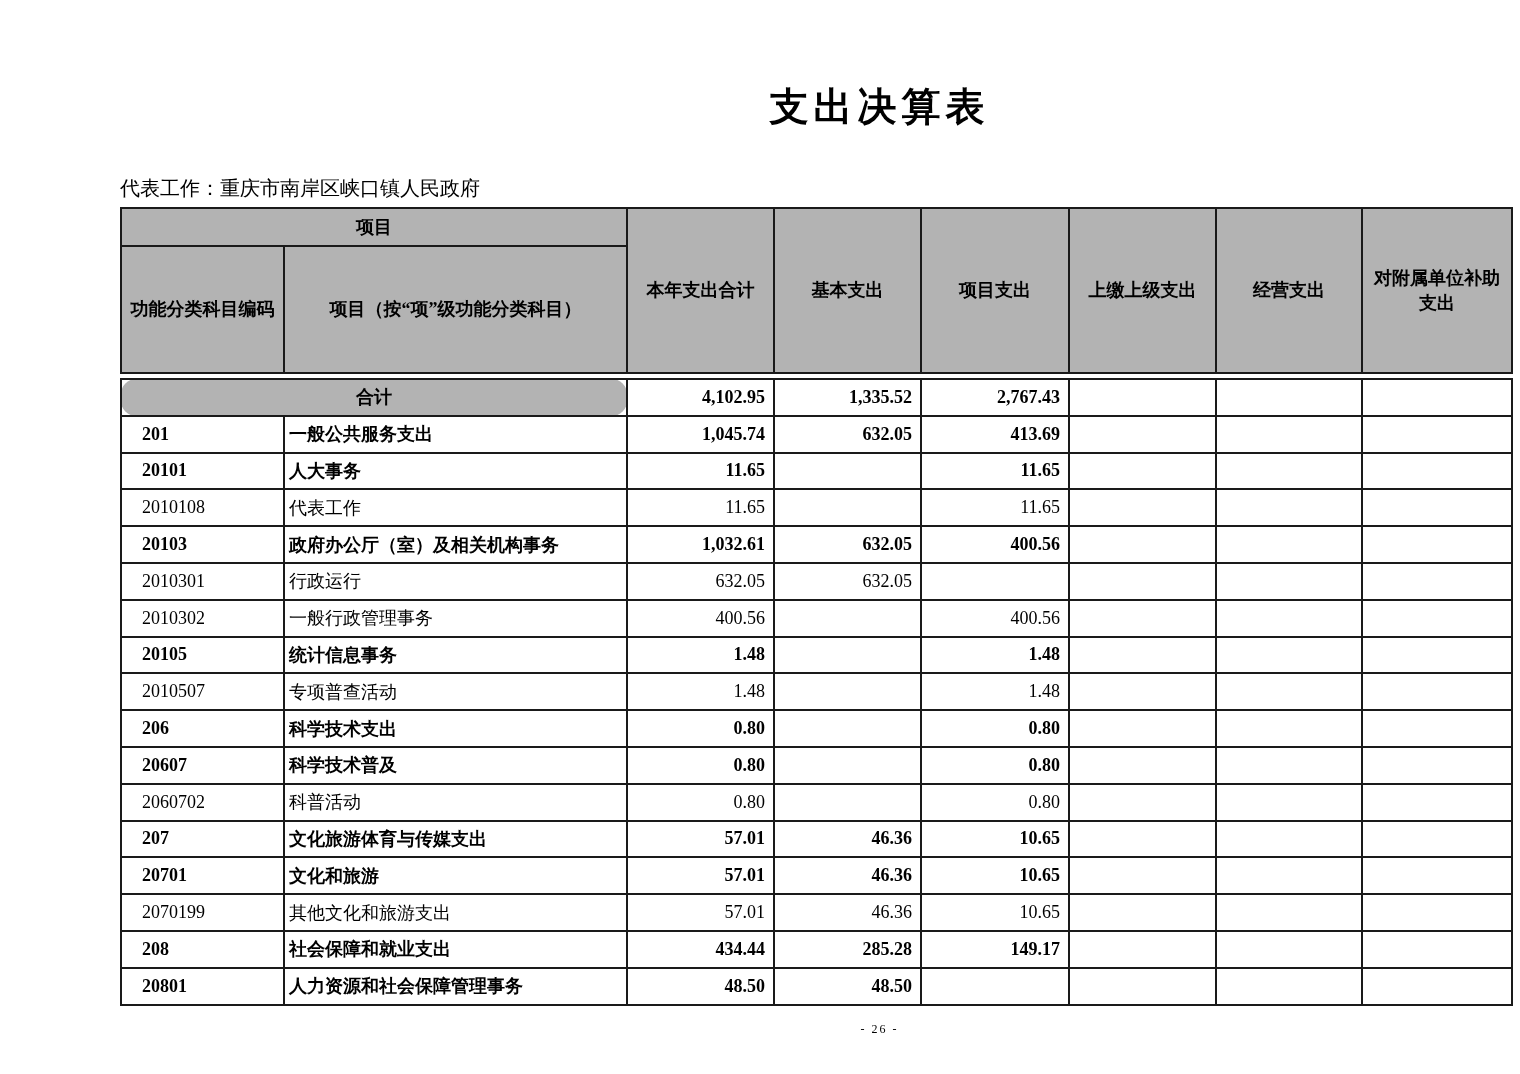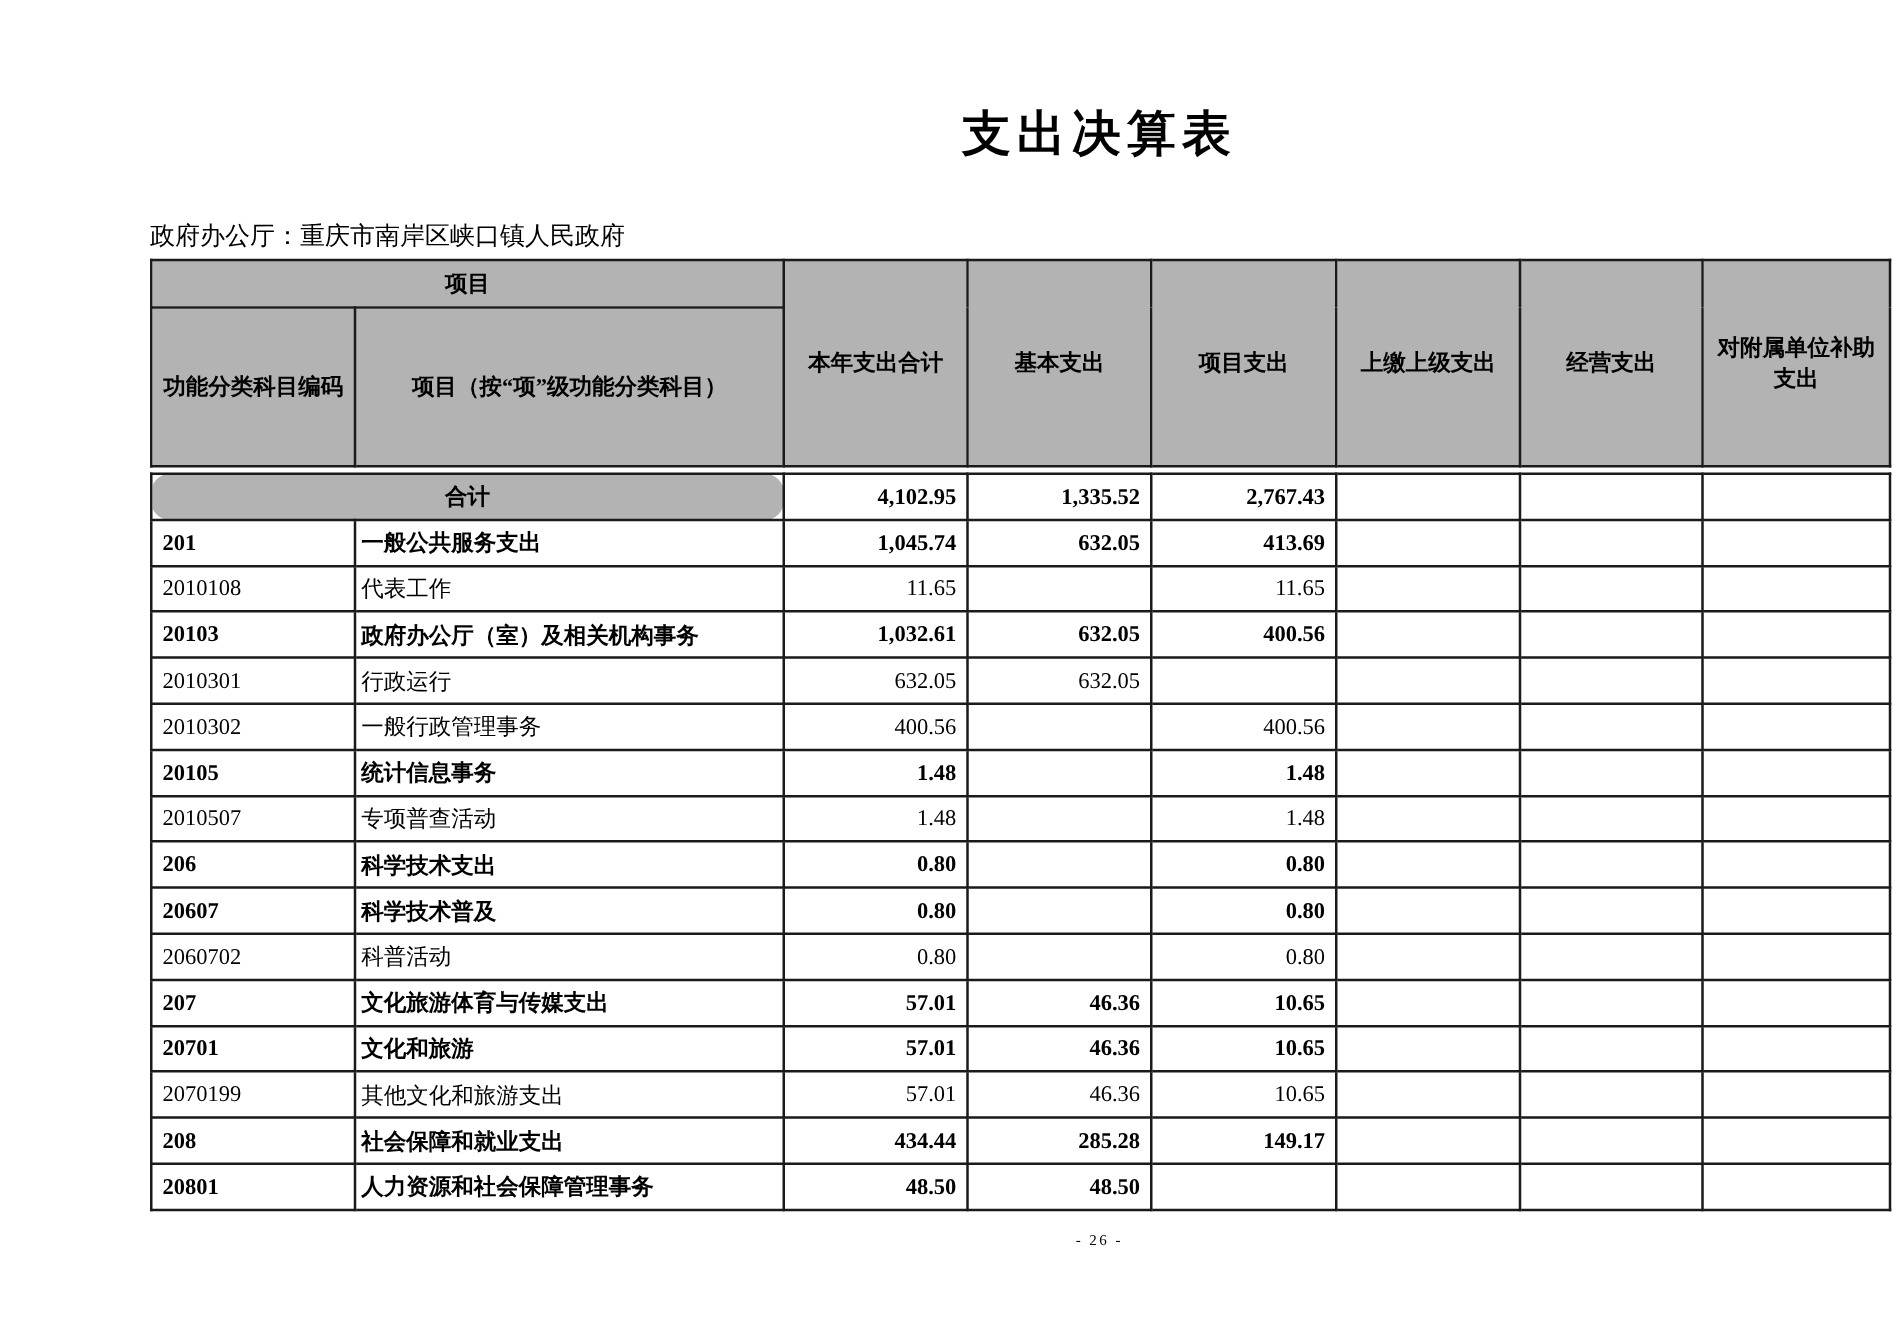--- a/index.html
+++ b/index.html
@@ -41,21 +41,21 @@
     padding: 0;
     overflow: hidden;
   }
   thead th { background: var(--header-bg); font-weight: bold; }
   .hdr-row1 th { height: 38px; }
   .hdr-row2 th { height: 127px; }
   th.wrapable { padding: 0 6px; line-height: 1.35; }
 
   .body-table { margin-top: 4px; }
   .body-table td { height: 36.8px; background: #fff; }
-  td.code-cell { text-align: left; padding-left: 8px; }
+  td.code-cell { text-align: left; padding-left: 20px; }
   td.label-cell { text-align: left; padding-left: 4px; }
   td.num-cell { text-align: right; padding-right: 8px; }
   td.total-cell {
     background: var(--header-bg);
     text-align: center;
     font-weight: bold;
     border-radius: 15px;
   }
   tr.bold td { font-weight: bold; }
 
@@ -70,21 +70,21 @@
 <body>
 
 <div class="page">
   <div class="content">
 
     <h1 class="title">支出决算表</h1>
 
     <div class="table-code">公开 03 表</div>
 
     <div class="meta-row">
-      <span>政府办公厅：重庆市南岸区峡口镇人民政府</span>
+      <span>代表工作：重庆市南岸区峡口镇人民政府</span>
       <span>单位：万元</span>
     </div>
 
     <table class="header-table">
       <colgroup>
         <col style="width:163px">
           <col style="width:343px">
           <col style="width:147px">
           <col style="width:147px">
         <col style="width:148px">
@@ -133,20 +133,30 @@
           <tr class="bold">
             <td class="code-cell">201</td>
             <td class="label-cell">一般公共服务支出</td>
             <td class="num-cell">1,045.74</td>
             <td class="num-cell">632.05</td>
             <td class="num-cell">413.69</td>
             <td class="num-cell"></td>
             <td class="num-cell"></td>
             <td class="num-cell"></td>
           </tr>
+          <tr class="bold">
+            <td class="code-cell">20101</td>
+            <td class="label-cell">人大事务</td>
+            <td class="num-cell">11.65</td>
+            <td class="num-cell"></td>
+            <td class="num-cell">11.65</td>
+            <td class="num-cell"></td>
+            <td class="num-cell"></td>
+            <td class="num-cell"></td>
+          </tr>
           <tr>
             <td class="code-cell">2010108</td>
             <td class="label-cell">代表工作</td>
             <td class="num-cell">11.65</td>
             <td class="num-cell"></td>
             <td class="num-cell">11.65</td>
             <td class="num-cell"></td>
             <td class="num-cell"></td>
             <td class="num-cell"></td>
           </tr>

